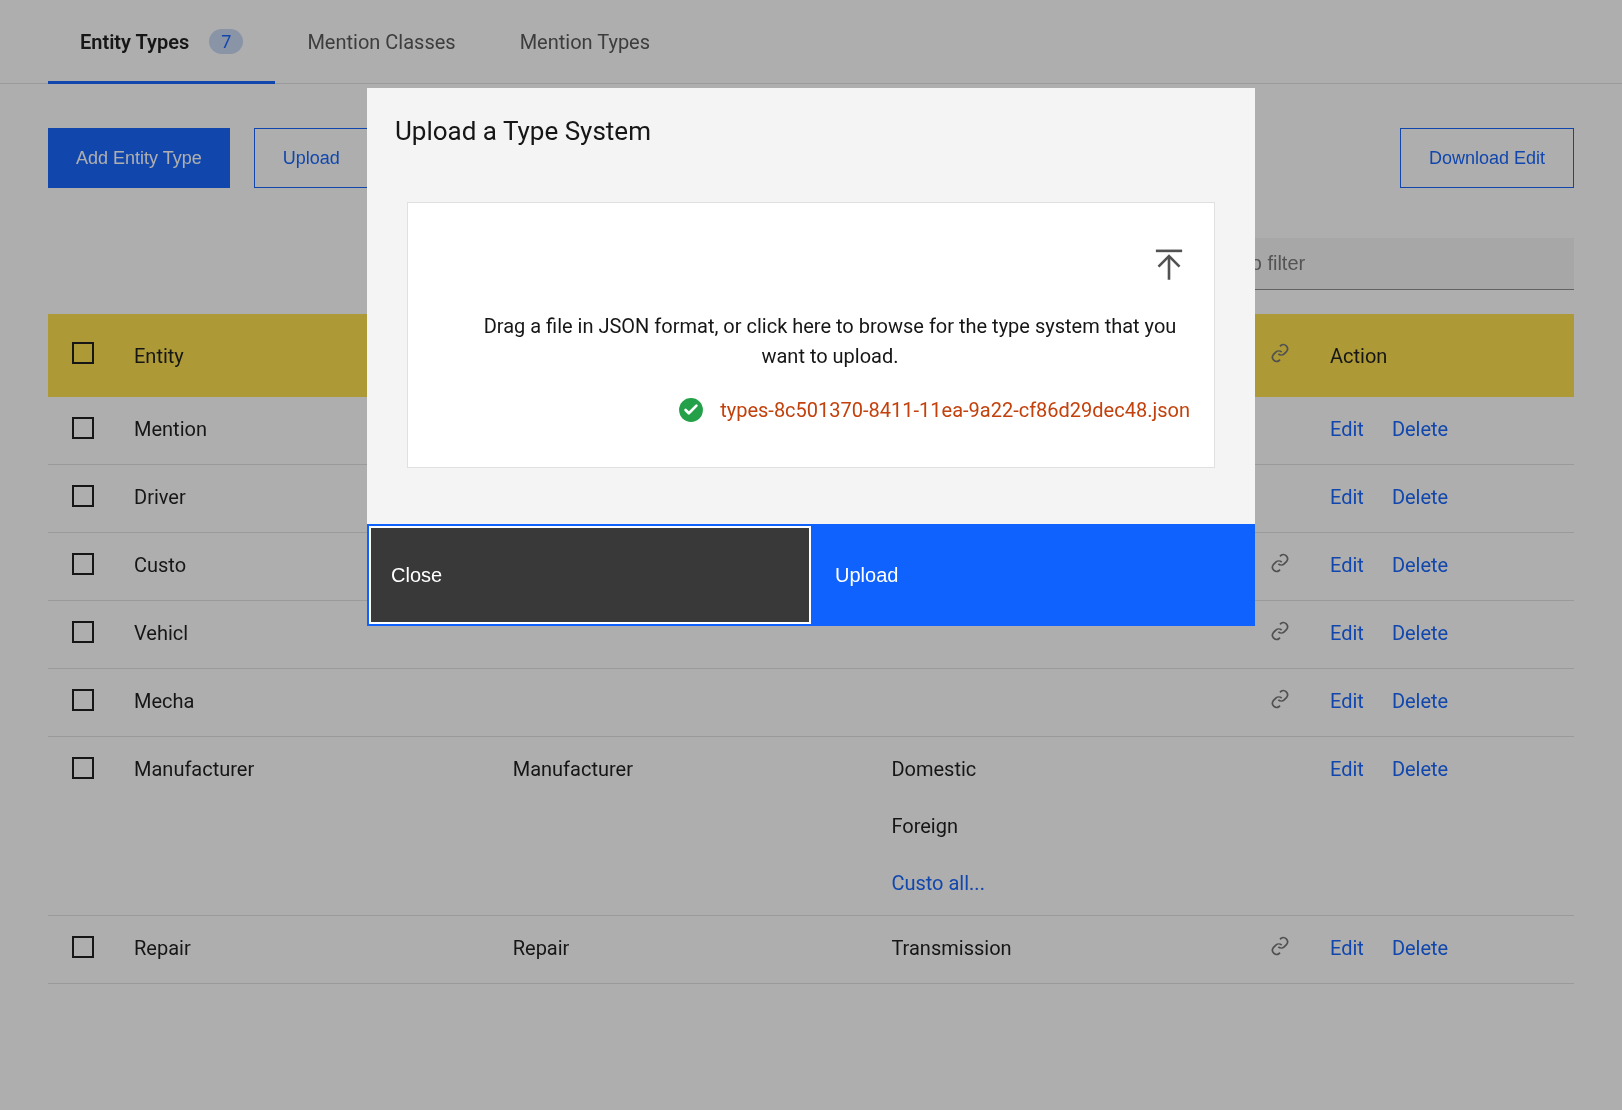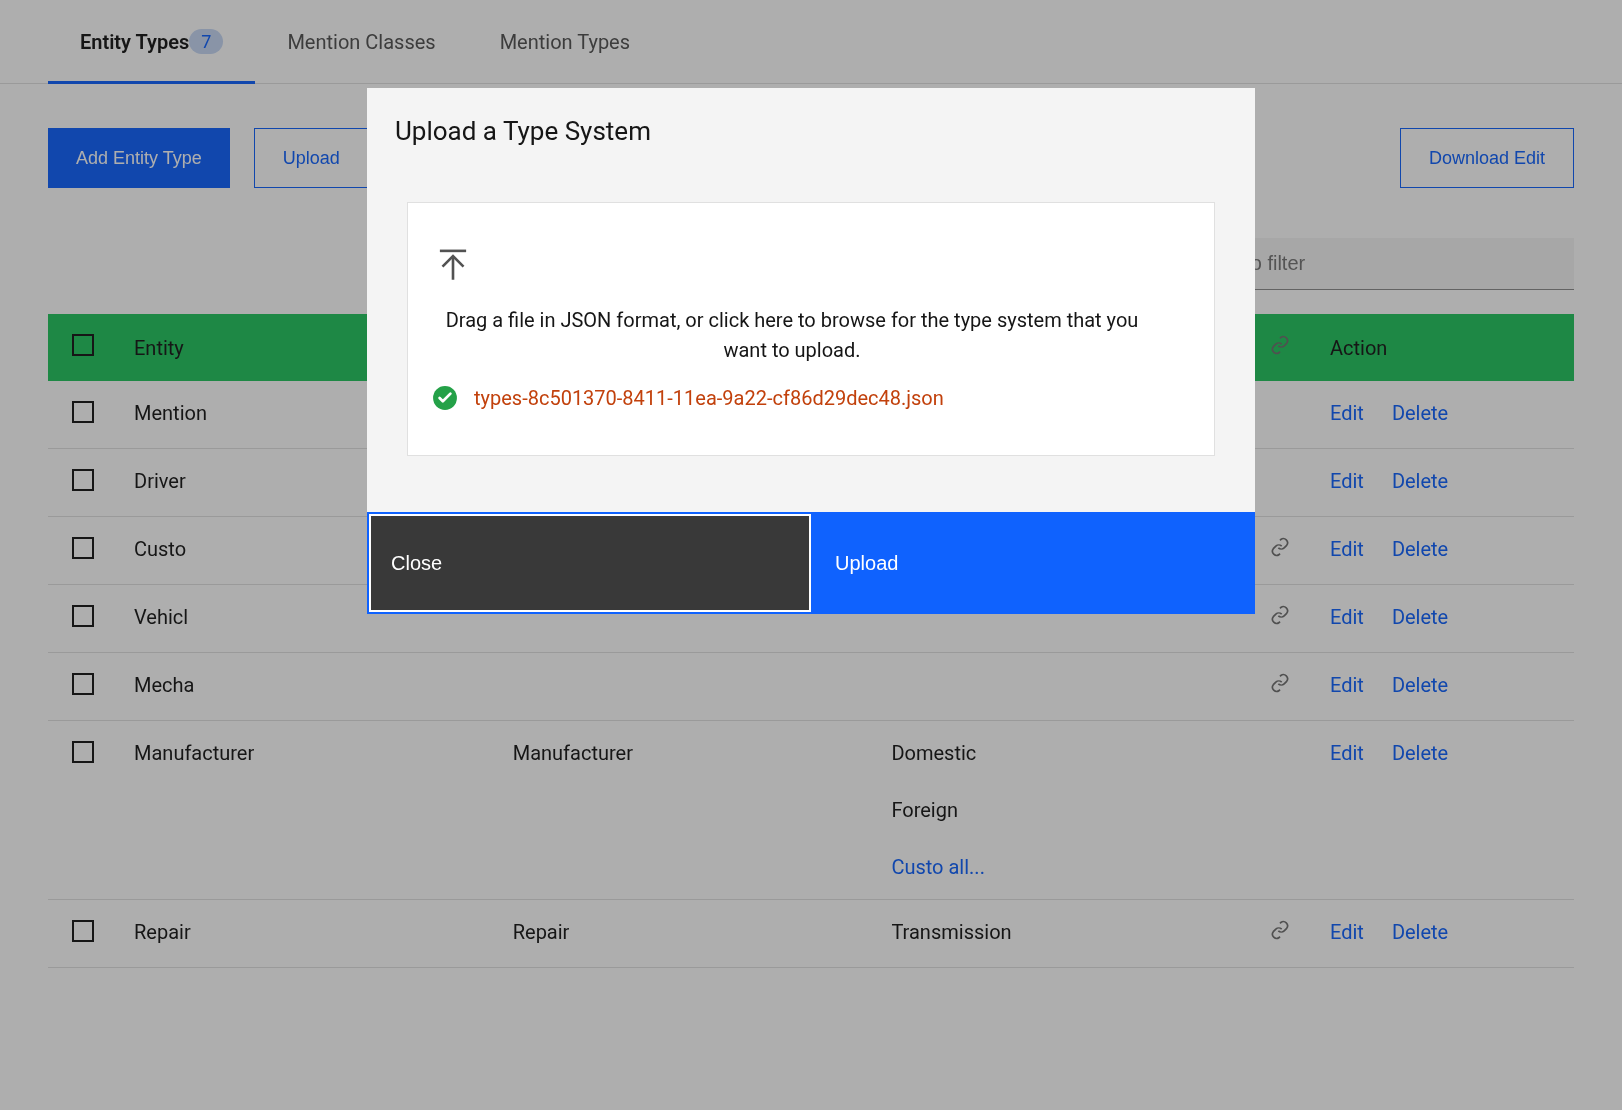--- a/index.html
+++ b/index.html
@@ -1,56 +1,56 @@
 <!DOCTYPE html>
 <html><head>
 <meta charset="utf-8">
 <style>
   * { box-sizing: border-box; margin: 0; padding: 0; }
   html, body { width: 1622px; height: 1110px; font-family: -apple-system, BlinkMacSystemFont, "Segoe UI", Roboto, Arial, sans-serif; overflow: hidden; }
   body { background: #fff; position: relative; }
 
   
   .tabs { display: flex; align-items: center; border-bottom: 1px solid #e0e0e0; padding: 0 48px; height: 84px; }
-  .tab { display: flex; align-items: center; gap: 0; padding: 0 32px; height: 100%; font-size: 20px; color: #525252; cursor: pointer; position: relative; }
+  .tab { display: flex; align-items: center; gap: 20px; padding: 0 32px; height: 100%; font-size: 20px; color: #525252; cursor: pointer; position: relative; }
   .tab.active { font-weight: 600; color: #161616; }
   .tab.active::after { content:""; position:absolute; left:0; right:0; bottom:-1px; height:3px; background:#0f62fe; }
   .badge { background:#c6d8f5; color:#0f62fe; font-size:18px; padding:2px 12px; border-radius:14px; font-weight:400; }
 
   
   .toolbar { display:flex; align-items:center; padding: 44px 48px 0 48px; gap: 24px; }
   .btn { display:inline-flex; align-items:center; justify-content:center; height:60px; padding:0 28px; font-size:18px; cursor:pointer; border:none; }
   .btn-primary { background:#0f62fe; color:#fff; }
   .btn-secondary { background:#fff; color:#0f62fe; border:1px solid #0f62fe; }
   .spacer { flex:1; }
 
   
   .search-row { display:flex; justify-content:flex-end; padding: 50px 48px 24px 48px; }
   .search { display:flex; align-items:center; width:470px; height:52px; background:#f4f4f4; border-bottom:1px solid #8d8d8d; padding:0 16px; gap:14px; }
   .search input { border:none; background:transparent; font-size:20px; color:#525252; flex:1; outline:none; }
   .search svg { width:20px; height:20px; stroke:#525252; fill:none; stroke-width:2; }
 
   
   .table { width: calc(100% - 96px); margin: 0 48px; border-collapse: collapse; }
-  .table th { background:#22c55e; text-align:left; font-size:20px; font-weight:400; color:#161616; padding: 20px 16px; }
+  .table th { background:#fde047; text-align:left; font-size:20px; font-weight:400; color:#161616; padding: 28px 16px; }
   .table th.check-col, .table td.check-col { width:70px; text-align:center; }
   .table td { padding: 20px 16px; font-size:20px; color:#161616; border-bottom:1px solid #e0e0e0; vertical-align:top; }
   .link-col svg { width:20px; height:20px; stroke:#6f6f6f; fill:none; stroke-width:2; }
   .action-link { color:#0f62fe; margin-right:28px; cursor:pointer; }
   .subcell { display:flex; flex-direction:column; gap:33px; }
   .showall { color:#0f62fe; cursor:pointer; }
   .checkbox { width:22px; height:22px; border:2px solid #161616; display:inline-block; }
   .th-check .checkbox { border-color:#161616; }
 
   
   .overlay { position:absolute; inset:0; background:rgba(22,22,22,0.35); display:flex; align-items:flex-start; justify-content:center; }
   .modal { width: 888px; background:#f4f4f4; margin-top:88px; display:flex; flex-direction:column; }
   .modal-title { font-size:26px; color:#161616; padding: 28px 28px 0 28px; }
   .modal-body { padding: 56px 40px 56px 40px; }
-  .dropzone { background:#fff; border:1px solid #e0e0e0; padding: 40px 24px 44px 24px; display:flex; flex-direction:column; align-items:flex-start; gap:20px; }
+  .dropzone { background:#fff; border:1px solid #e0e0e0; padding: 40px 24px 44px 24px; display:flex; flex-direction:column; align-items:flex-end; gap:26px; }
   .dropzone svg.upl { width:42px; height:42px; stroke:#525252; stroke-width:2; fill:none; }
   .drop-text { text-align:center; font-size:20px; color:#161616; line-height:1.5; max-width:720px; }
   .file-row { display:flex; align-items:center; gap:16px; }
   .file-row svg.check { width:26px; height:26px; }
   .file-name { color:#c2410c; font-size:20px; }
   .modal-footer { display:flex; height:102px;border-radius:27px; }
   .modal-footer .mbtn { flex:1; display:flex; align-items:center; padding:0 22px; font-size:20px; cursor:pointer; border:none; }
   .mbtn.close { background:#393939; color:#fff; outline:2px solid #fff; outline-offset:-4px; border:2px solid #0f62fe; }
   .mbtn.upload { background:#0f62fe; color:#fff; }
 </style>

